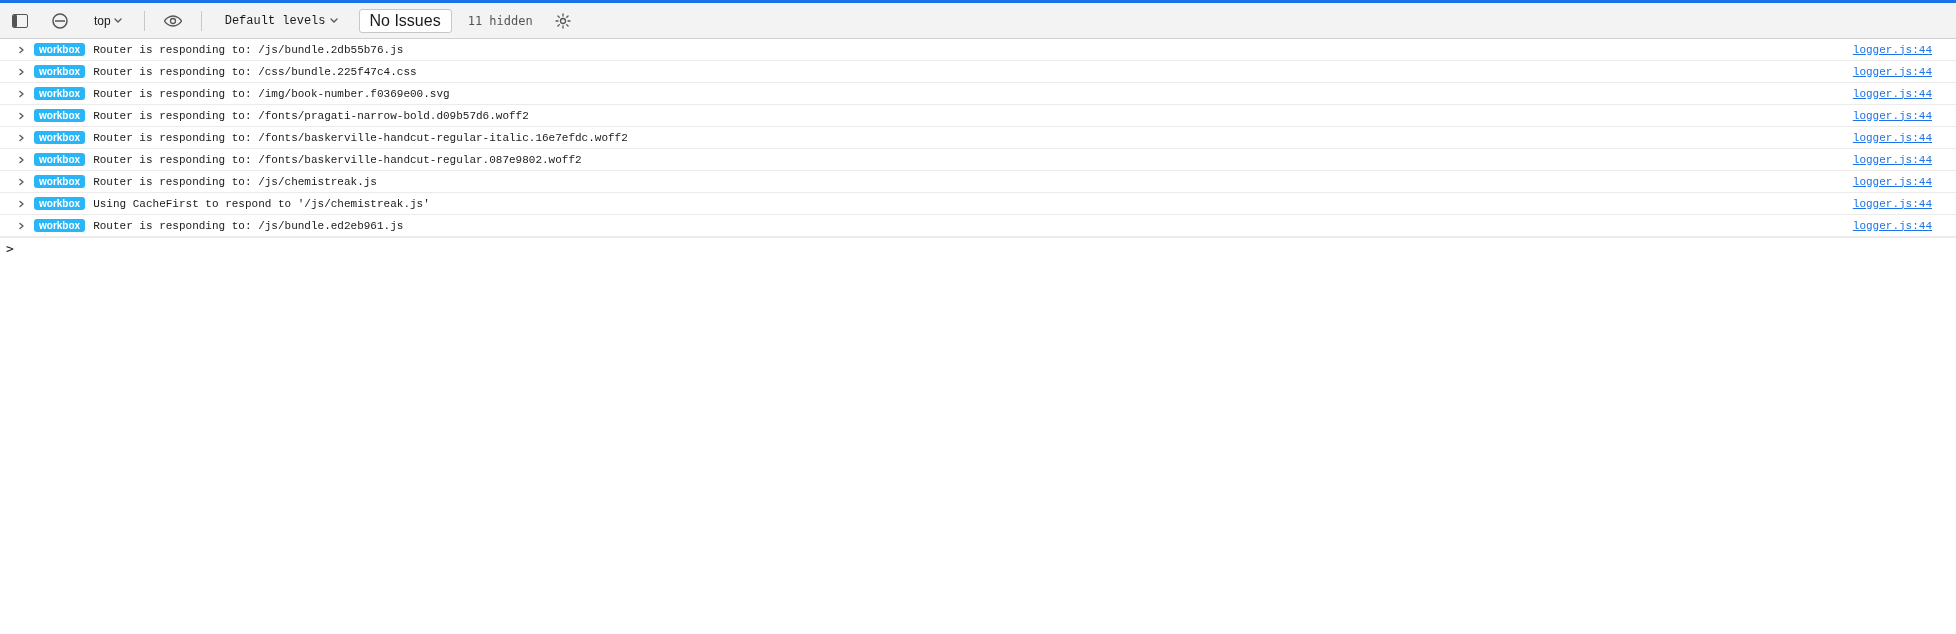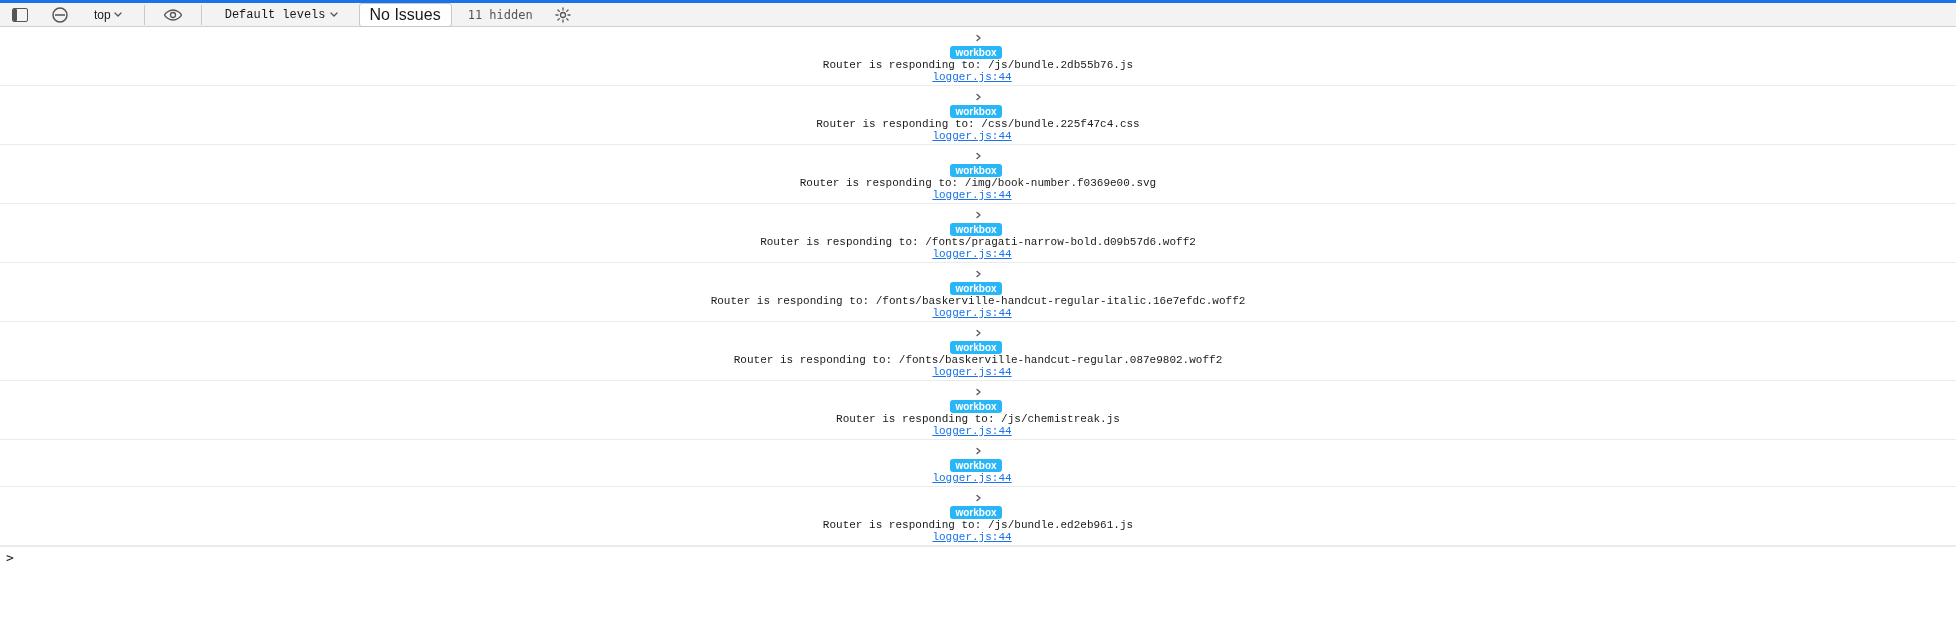--- a/index.html
+++ b/index.html
@@ -11,21 +11,21 @@
       color: #1a1a1a;
       width: 1956px;
       min-height: 634px;
       overflow: hidden;
     }
 
     
     .toolbar {
       display: flex;
       align-items: center;
-      height: 24px;
+      height: 36px;
       border-bottom: 1px solid #d0d0d0;
       padding: 0 6px;
       gap: 12px;
       background: #f3f3f3;
     }
 
     .toolbar-btn {
       display: flex;
       align-items: center;
       justify-content: center;
@@ -139,21 +139,20 @@
       background: #ffffff;
     }
 
     .log-row {
       display: flex;
       align-items: center;
       min-height: 17px;
       border-bottom: 1px solid #ebebeb;
       padding: 2px 12px;
       position: relative;
-      flex-direction: column;
     }
 
     .expand-arrow {
       display: flex;
       align-items: center;
       justify-content: center;
       width: 16px;
       height: 17px;
       cursor: pointer;
       color: #555;
@@ -356,20 +355,21 @@
       <span class="log-message">Router is responding to: /js/chemistreak.js</span>
       <span class="log-source">logger.js:44</span>
     </div>
     <div class="log-row">
       <span class="expand-arrow">
         <svg viewBox="0 0 8 8" fill="none">
           <path d="M2 1.5l3 2.5-3 2.5" stroke="#555" stroke-width="1.3" stroke-linecap="round" stroke-linejoin="round"></path>
         </svg>
       </span>
       <span class="workbox-badge">workbox</span>
+      <span class="log-message">Using CacheFirst to respond to '/js/chemistreak.js'</span>
       <span class="log-source">logger.js:44</span>
     </div>
     <div class="log-row">
       <span class="expand-arrow">
         <svg viewBox="0 0 8 8" fill="none">
           <path d="M2 1.5l3 2.5-3 2.5" stroke="#555" stroke-width="1.3" stroke-linecap="round" stroke-linejoin="round"></path>
         </svg>
       </span>
       <span class="workbox-badge">workbox</span>
       <span class="log-message">Router is responding to: /js/bundle.ed2eb961.js</span>

